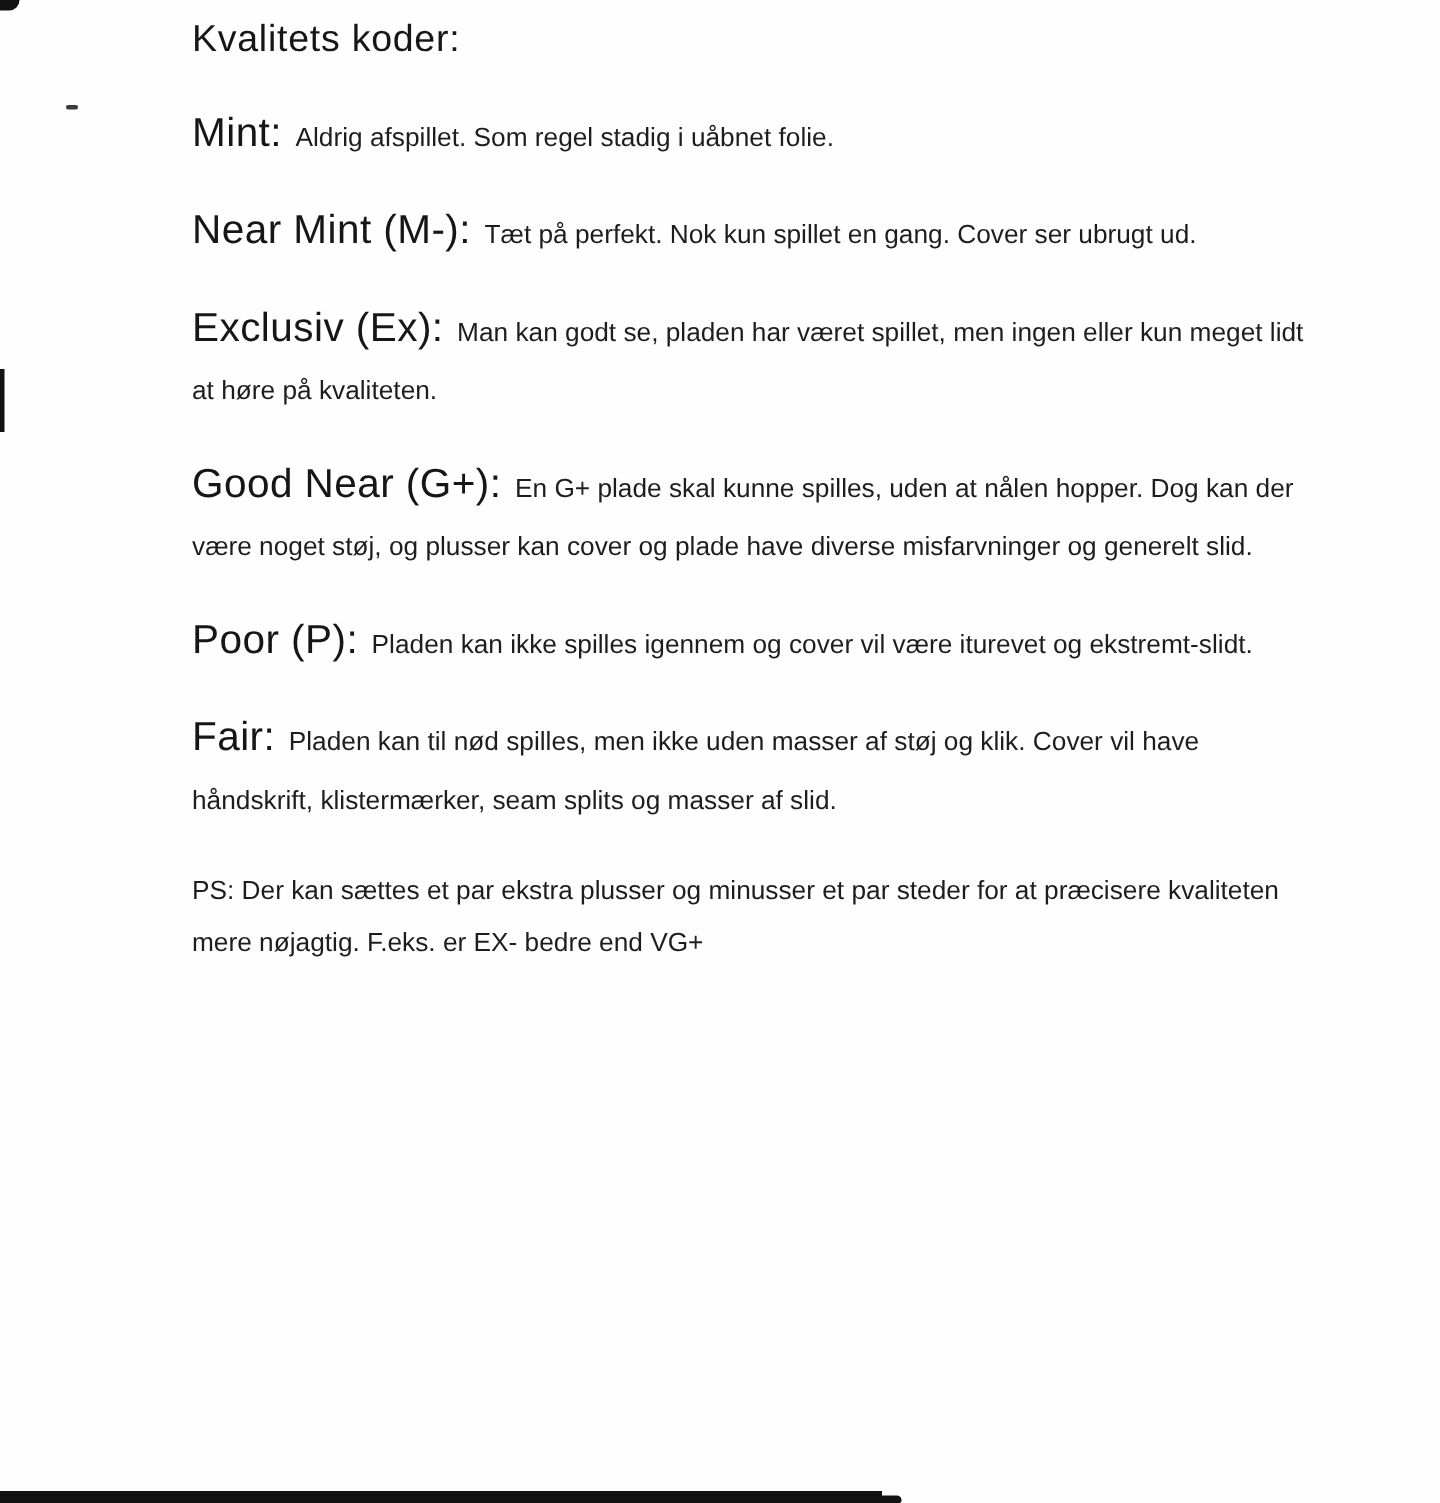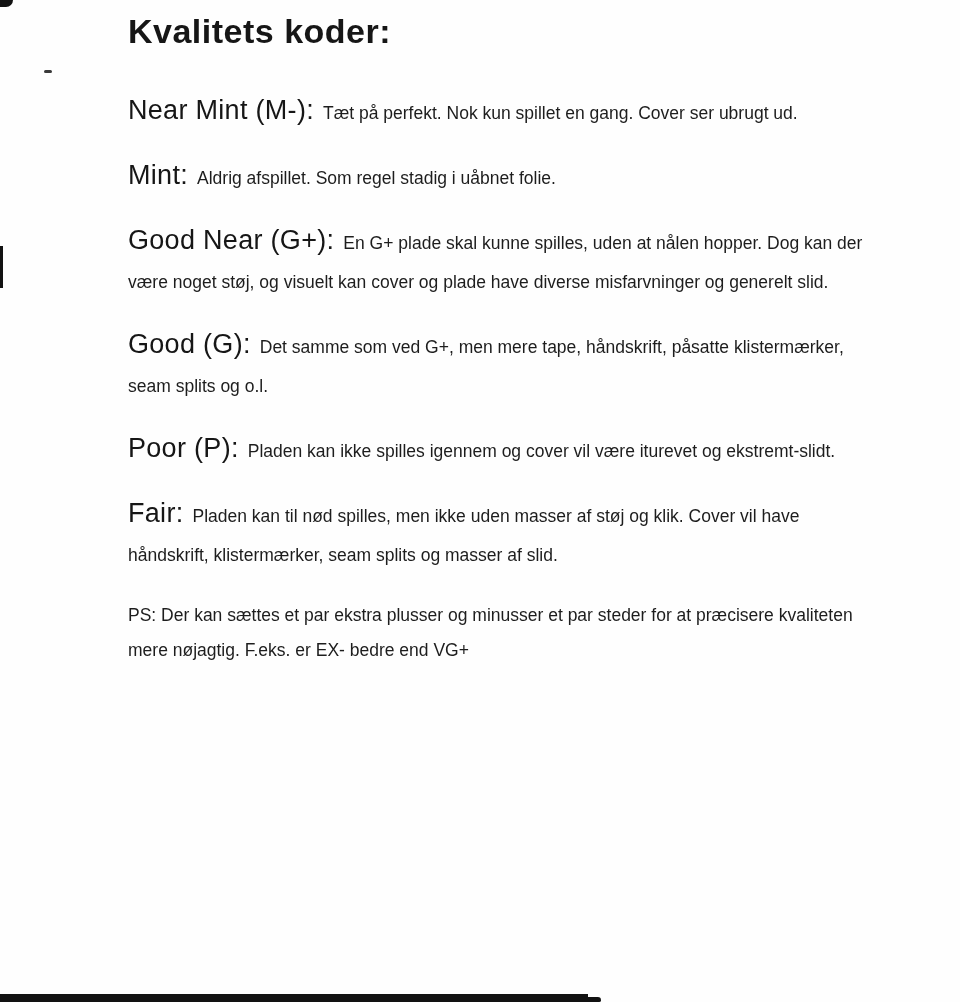--- a/index.html
+++ b/index.html
@@ -15,24 +15,24 @@
     font-family: "Liberation Sans", sans-serif;
     color: #1c1c1c;
   }
   .page {
     position: absolute;
     left: 128px;
     top: 12px;
     width: 756px;
   }
   h1.title {
-    font-size: 34px;
-    font-weight: 700;
+    font-size: 25px;
+    font-weight: 400;
     letter-spacing: 0.5px;
-    margin: 0 0 40px 0;
+    margin: 0 0 28px 0;
     color: #161616;
   }
   p.entry {
     margin: 0 0 23px 0;
     font-size: 17.5px;
     line-height: 39px;
     color: #1d1d1d;
   }
   span.term {
     font-size: 27px;
@@ -79,37 +79,37 @@
     border-bottom-right-radius: 3px;
   }
 </style>
 </head>
 <body>
 
 <div class="page">
   <h1 class="title">Kvalitets koder:</h1>
 
   <p class="entry">
+    <span class="term">Mint:</span><span class="desc">Aldrig afspillet. Som regel stadig i uåbnet folie.</span>
+  </p>
+
+  <p class="entry">
     <span class="term">Near Mint (M-):</span><span class="desc">Tæt på perfekt. Nok kun spillet en gang. Cover ser ubrugt ud.</span>
   </p>
 
   <p class="entry">
-    <span class="term">Mint:</span><span class="desc">Aldrig afspillet. Som regel stadig i uåbnet folie.</span>
+    <span class="term">Exclusiv (Ex):</span><span class="desc">Man kan godt se, pladen har været spillet, men ingen eller kun meget lidt at høre på kvaliteten.</span>
   </p>
 
 
 
-
   <p class="entry">
-    <span class="term">Good Near (G+):</span><span class="desc">En G+ plade skal kunne spilles, uden at nålen hopper. Dog kan der være noget støj, og visuelt kan cover og plade have diverse misfarvninger og generelt slid.</span>
+    <span class="term">Good Near (G+):</span><span class="desc">En G+ plade skal kunne spilles, uden at nålen hopper. Dog kan der være noget støj, og plusser kan cover og plade have diverse misfarvninger og generelt slid.</span>
   </p>
 
-  <p class="entry">
-    <span class="term">Good (G):</span><span class="desc">Det samme som ved G+, men mere tape, håndskrift, påsatte klistermærker, seam splits og o.l.</span>
-  </p>
 
   <p class="entry">
     <span class="term">Poor (P):</span><span class="desc">Pladen kan ikke spilles igennem og cover vil være iturevet og ekstremt-slidt.</span>
   </p>
 
   <p class="entry">
     <span class="term">Fair:</span><span class="desc">Pladen kan til nød spilles, men ikke uden masser af støj og klik. Cover vil have håndskrift, klistermærker, seam splits og masser af slid.</span>
   </p>
 
   <p class="footnote">PS: Der kan sættes et par ekstra plusser og minusser et par steder for at præcisere kvaliteten mere nøjagtig. F.eks. er EX- bedre end VG+</p>

